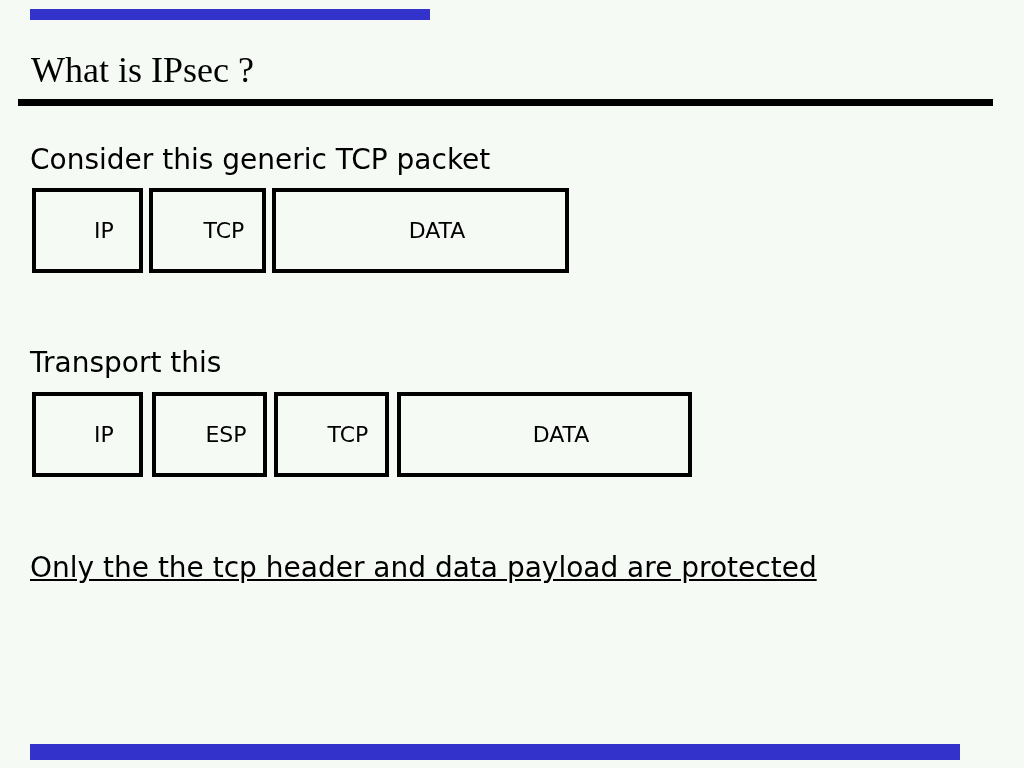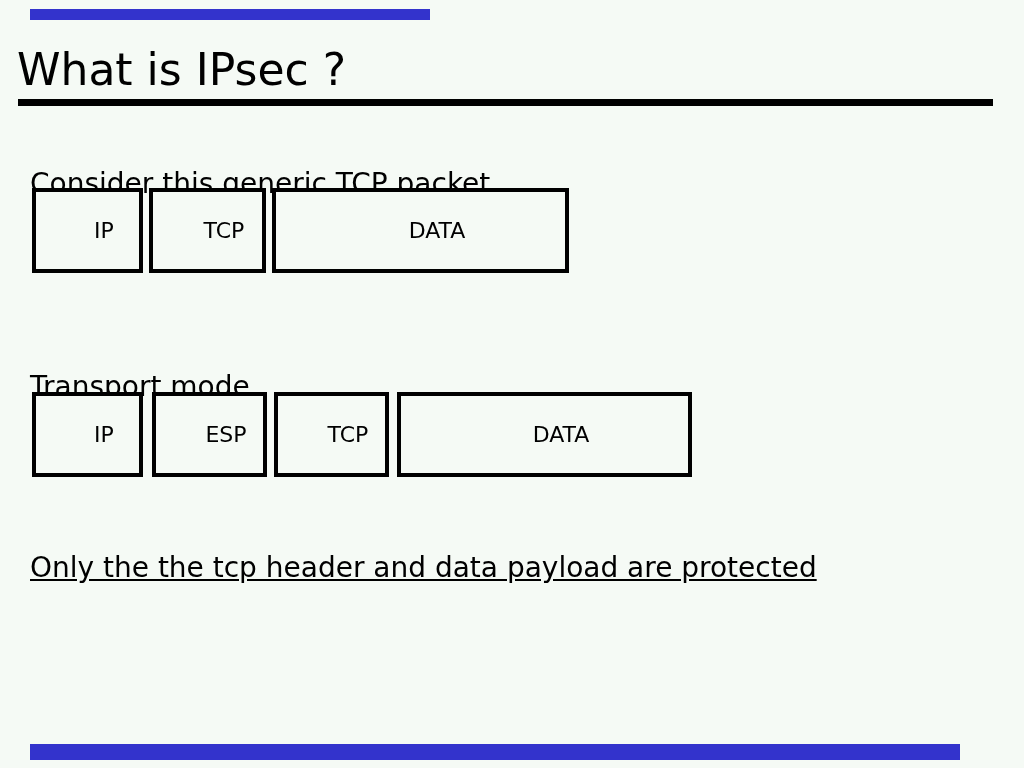--- a/index.html
+++ b/index.html
@@ -24,37 +24,37 @@
   .top-bar {
     left: 30px; top: 9px;
     width: 400px; height: 11px;
   }
   .bottom-bar {
     left: 30px; top: 744px;
     width: 930px; height: 16px;
   }
 
   .slide-title {
-    left: 17px; top: 50px;
-    font-size: 44px;
+    left: 31px; top: 50px;
+    font-size: 36px;
     line-height: 40px;
     white-space: nowrap;
+    font-family: Liberation Serif, serif;
   }
   .title-rule {
     left: 18px; top: 99px;
     width: 975px; height: 7px;
     background: #000000;
   }
 
   .section-label {
     font-size: 28px;
     line-height: 32px;
     white-space: nowrap;
     left: 30px;
-    margin-top: 24px;
   }
   .label-1 { top: 144px; }
   .label-2 { top: 347px; }
 
   .packet-box {
     position: absolute;
     height: 85px;
     border: 4px solid #000000;
     box-sizing: border-box;
     background: #f5faf5;
@@ -98,21 +98,21 @@
 <div class="packet-box row1 r1-ip">
   <span>IP</span>
 </div>
 <div class="packet-box row1 r1-tcp">
   <span>TCP</span>
 </div>
 <div class="packet-box row1 r1-data">
   <span>DATA</span>
 </div>
 
-<div class="abs section-label label-2">Transport mode</div>
+<div class="abs section-label label-2">Transport this</div>
 
 <div class="packet-box row2 r2-ip">
   <span>IP</span>
 </div>
 <div class="packet-box row2 r2-esp">
   <span>ESP</span>
 </div>
 <div class="packet-box row2 r2-tcp">
   <span>TCP</span>
 </div>

